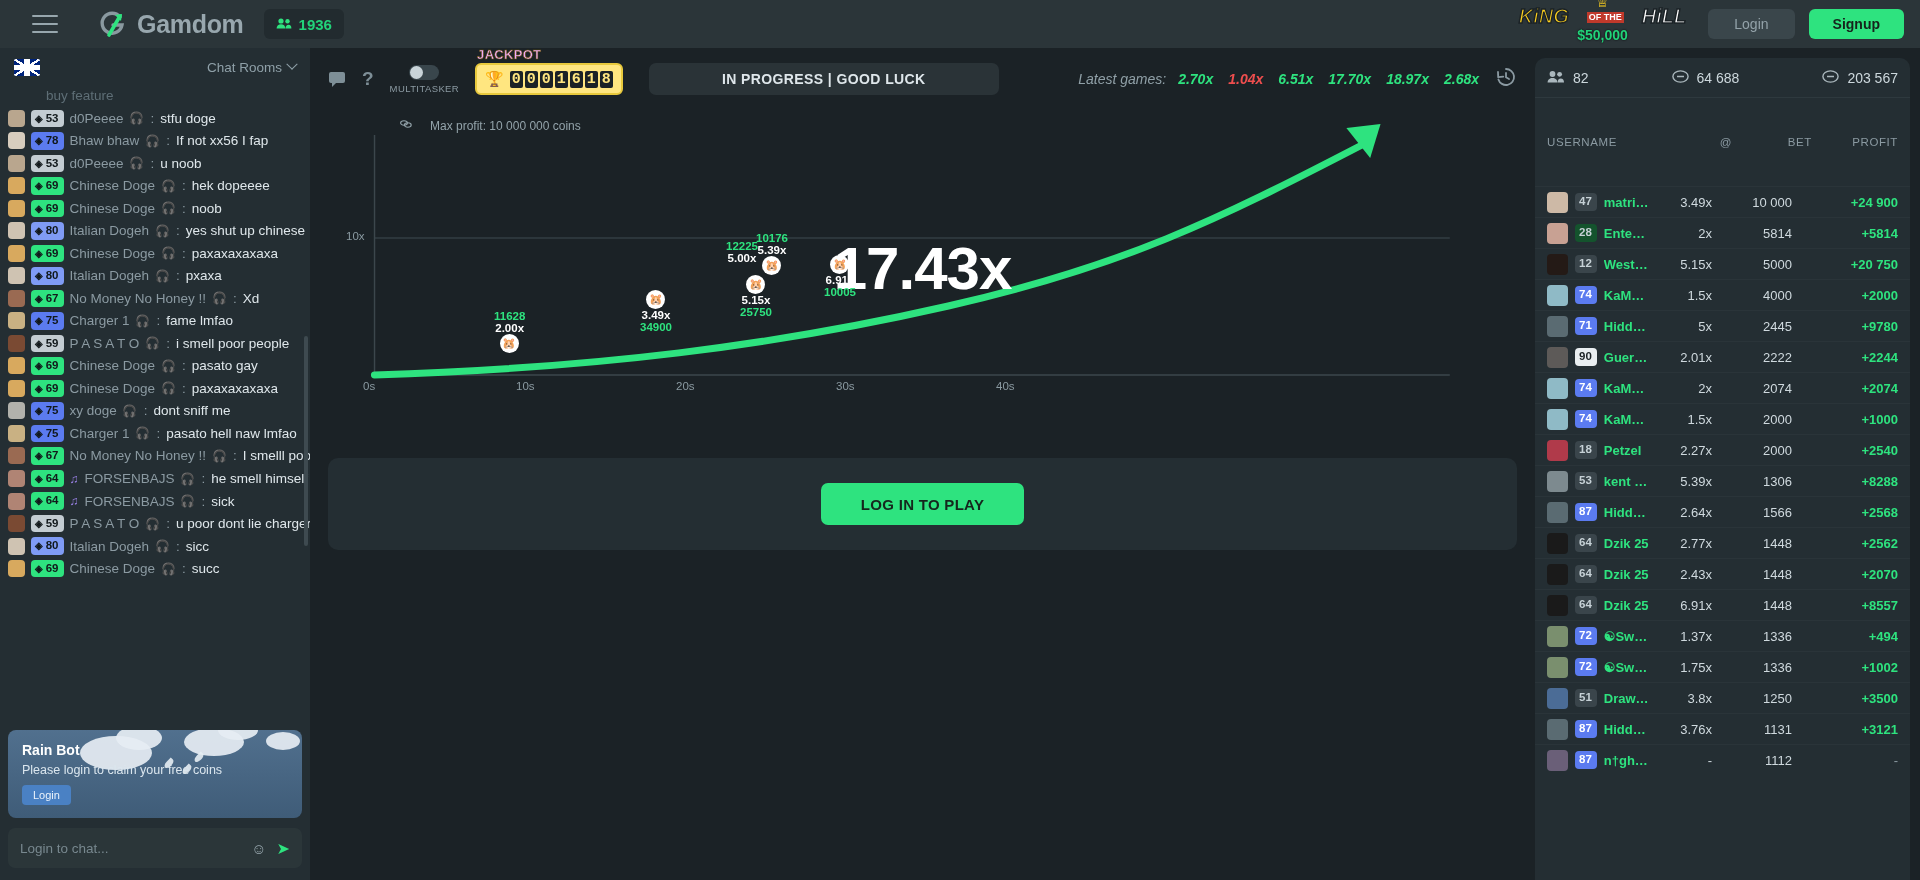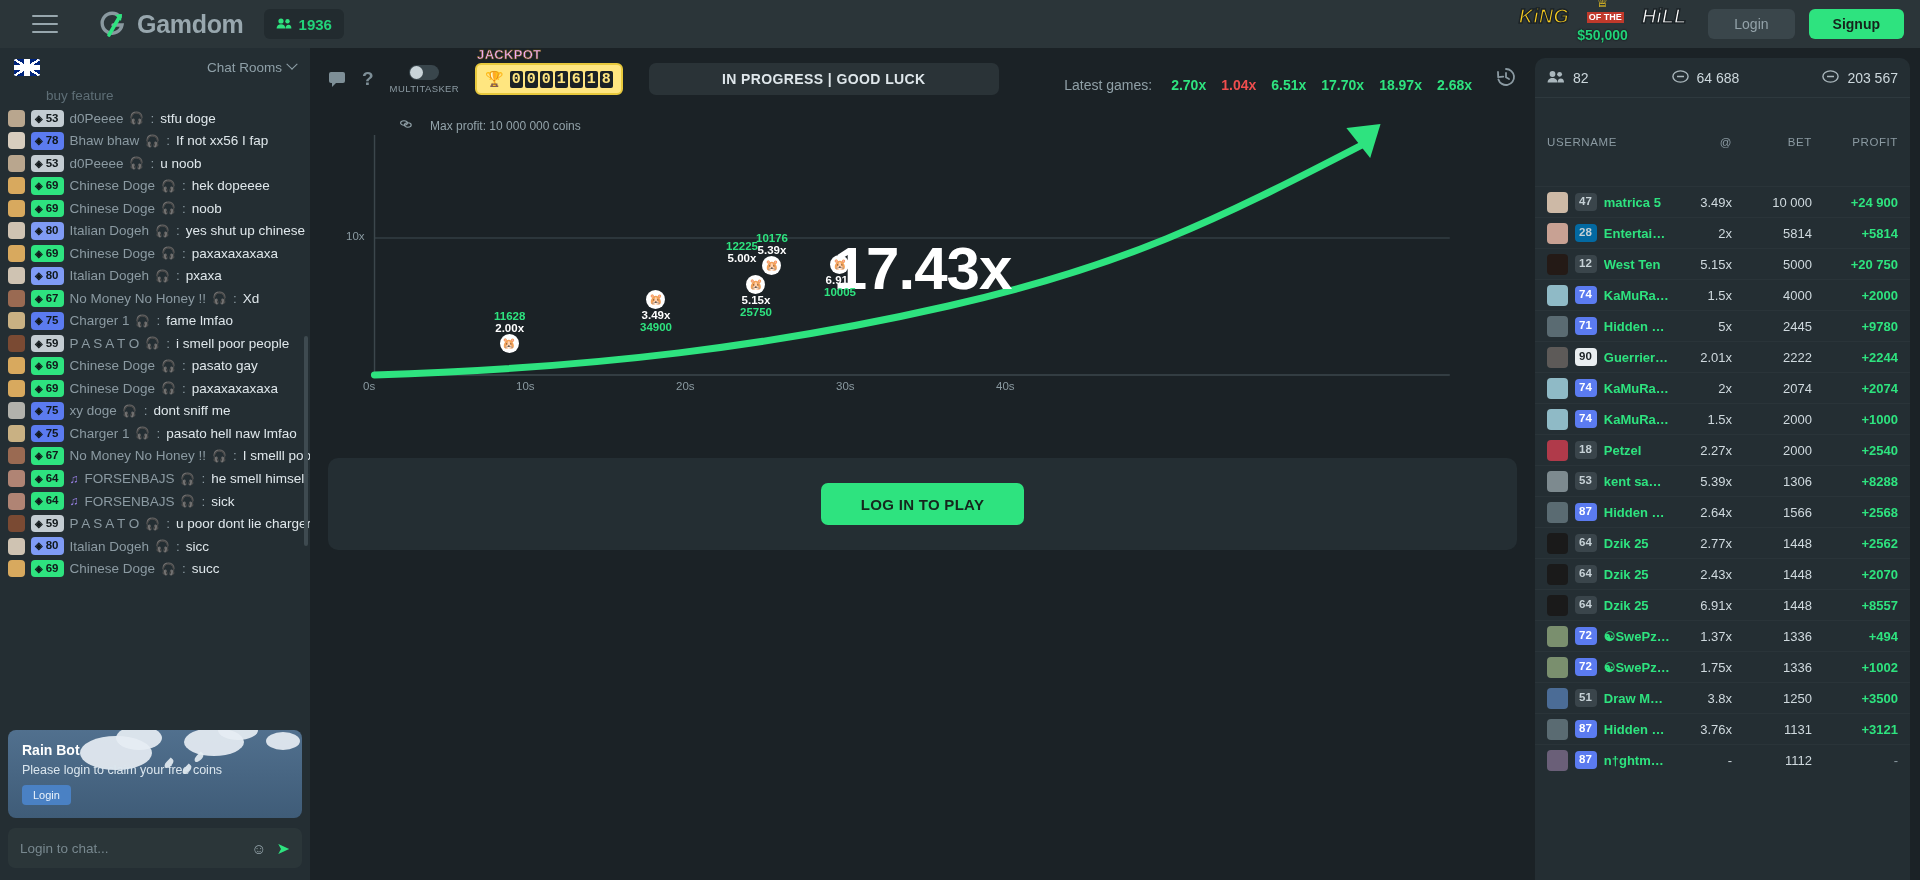--- a/index.html
+++ b/index.html
@@ -133,21 +133,21 @@
   .jp-digits { display:flex; gap:2px; }
   .jp-d {
     background:#1b2226; color:#ffe680; font-size:15px; font-weight:bold;
     width:13px; text-align:center; border-radius:2px; font-family:"Liberation Mono", monospace;
   }
   .status-bar {
     flex:0 0 auto; background:#2a3337; border-radius:7px; height:32px; width:350px;
     display:flex; align-items:center; justify-content:center; font-size:14px;
     font-weight:bold; color:#dfe7eb; letter-spacing:.4px; margin-left:10px;
   }
-  .latest { margin-left:auto; display:flex; align-items:flex-end; gap:19px; font-size:14px; }
+  .latest { margin-left:auto; display:flex; align-items:center; gap:12px; font-size:14px;font-style:italic; }
   .latest-label { color:#90a0a7; }
   .mult { font-weight:bold; }
   .mult.up { color:#2ee37f; }
   .mult.down { color:#ef4e4e; }
   .hist-ico { color:#8b9aa2; font-size:20px; cursor:pointer; margin-left:4px; }
 
   
   .graph-area { position:relative; height:330px; margin:0 18px; }
   .maxprofit { position:absolute; left:72px; top:8px; font-size:12px; color:#93a3aa; display:flex; align-items:center; gap:18px; }
   .big-mult {
@@ -193,21 +193,21 @@
   .c-profit { width:86px; text-align:right; }
   .pl-rows { flex:1; overflow:hidden; }
   .pl-row {
     display:flex; align-items:center; padding:4.5px 12px; font-size:13px;
     border-top:1px solid #2a3439;
   }
   .pl-av { width:21px; height:21px; border-radius:4px; flex:0 0 21px; margin-right:7px; background:#7d6a52; }
   .pl-name { color:#2ee37f; font-weight:bold; font-size:13px; overflow:hidden; text-overflow:ellipsis; white-space:nowrap; }
   .pl-at { color:#cfd9de; }
   .pl-bet { color:#cfd9de; }
-  .pl-profit { color:#2ee37f; font-weight:bold; }
+  .pl-profit { color:#2ee37f; font-weight:bold;margin-left:20px; }
   .pl-profit.dash { color:#8b9aa2; font-weight:normal; }
 </style>
 </head>
 <body>
 
 <div id="app">
 
   <div class="topbar">
     <div class="hamburger">
       <span></span>
@@ -626,21 +626,21 @@
           <div class="pl-row">
             <span class="pl-av" style="background:#cdb9a6"></span>
             <span class="lvl" style="background:#3a454b;color:#c6d1d6">47</span>
             <span class="pl-name c-user" style="margin-left:7px">matrica 5</span>
             <span class="pl-at c-at">3.49x</span>
             <span class="pl-bet c-bet">10 000</span>
             <span class="pl-profit c-profit">+24 900</span>
           </div>
           <div class="pl-row">
             <span class="pl-av" style="background:#c8a193"></span>
-            <span class="lvl" style="background:#0369a1;color:#c6d1d6">28</span>
+            <span class="lvl" style="background:#14532d;color:#c6d1d6">28</span>
             <span class="pl-name c-user" style="margin-left:7px">Entertainme...</span>
             <span class="pl-at c-at">2x</span>
             <span class="pl-bet c-bet">5814</span>
             <span class="pl-profit c-profit">+5814</span>
           </div>
           <div class="pl-row">
             <span class="pl-av" style="background:#241a16"></span>
             <span class="lvl" style="background:#3a454b;color:#c6d1d6">12</span>
             <span class="pl-name c-user" style="margin-left:7px">West Ten</span>
             <span class="pl-at c-at">5.15x</span>

